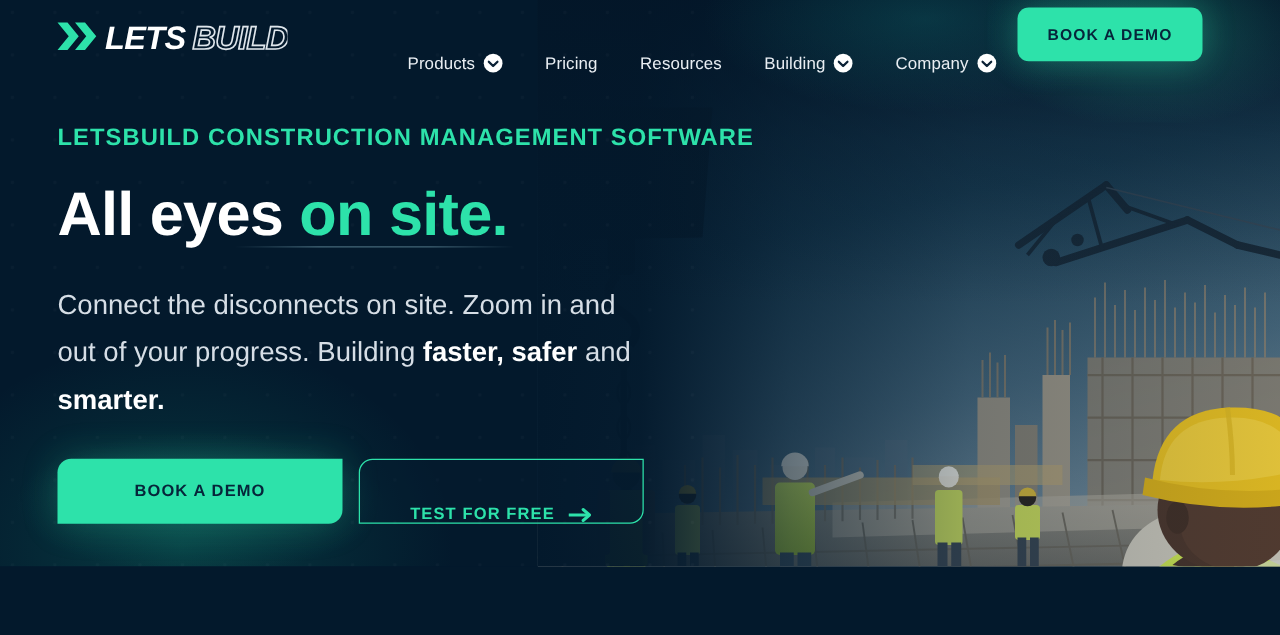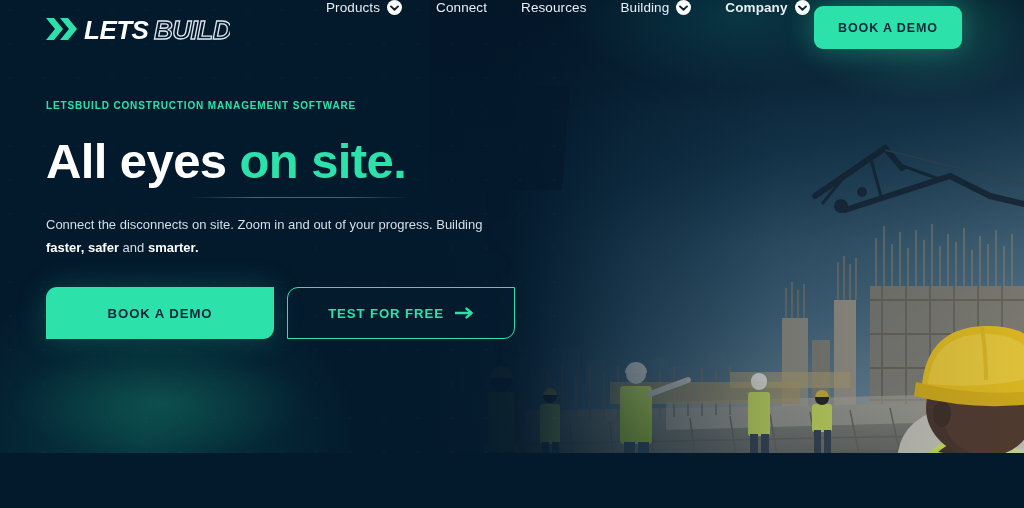--- a/index.html
+++ b/index.html
@@ -62,27 +62,27 @@
   }
 
   
   .header {
     position:absolute; left:0; top:0; width:1024px; height:58px;
     display:flex; align-items:center; z-index:20;
   }
   .logo { position:absolute; left:44px; top:14px; display:flex; align-items:center; height:30px; }
   .logo svg { display:block; }
 
-  .nav { position:absolute; left:326px; top:0; height:58px; display:flex; align-items:flex-start; gap:0; }
+  .nav { position:absolute; left:326px; top:0; height:58px; display:flex; align-items:flex-end; gap:0; }
   .nav-item {
     display:flex; align-items:center; gap:7px;
     color:#e9eef3; font-size:13.5px; letter-spacing:.1px;
     margin-right:34px; cursor:pointer; white-space:nowrap;
   }
-  .nav-item:last-child { margin-right:0;font-weight:bold; }
+  .nav-item:last-child { margin-right:0; }
   .chev-circle {
     width:15px; height:15px; border-radius:50%; background:#ffffff;
     display:inline-flex; align-items:center; justify-content:center; flex:0 0 auto;
   }
   .chev-circle svg { display:block; }
 
   .btn-demo-top {
     position:absolute; left:814px; top:6px; width:148px; height:43px;
     background:#2de2aa; color:#06253a;
     border:none; border-radius:9px 9px 9px 9px;
@@ -90,39 +90,39 @@
     font-size:12.5px; font-weight:bold; letter-spacing:.9px;
     display:flex; align-items:center; justify-content:center;
     cursor:pointer;
     box-shadow:0 0 26px rgba(45,226,170,.30);
   }
 
   
   .hero { position:absolute; left:46px; top:100px; width:560px; z-index:15; }
 
   .eyebrow {
-    color:#2de2aa; font-size:10px; font-weight:bold;
+    color:#2de2aa; font-size:19px; font-weight:bold;
     letter-spacing:.85px; text-transform:uppercase;
     margin-bottom:22px;
   }
 
   .headline {
     font-size:49px; font-weight:bold; line-height:1.17;
     color:#ffffff; letter-spacing:-.6px;
   }
   .headline .hl-green { color:#2de2aa; position:relative; }
   .hl-underline {
     position:absolute; left:188px; top:197px; width:223px; height:1px;
     background:linear-gradient(90deg, rgba(120,170,190,0) 0%, rgba(140,190,205,.48) 30%, rgba(140,190,205,.45) 70%, rgba(120,170,190,0) 100%);
     z-index:16;
   }
 
   .subcopy {
     margin-top:24px;
-    color:#d6dee6; font-size:13px; line-height:1.72;
+    color:#d6dee6; font-size:22px; line-height:1.72;
     max-width:470px; font-weight:normal;
   }
   .subcopy b { color:#ffffff; font-weight:bold; }
 
   
   .ctas { margin-top:28px; display:flex; align-items:center; gap:13px; }
 
   .btn-solid {
     width:228px; height:52px;
     background:#2de2aa; color:#06253a;
@@ -134,21 +134,21 @@
     cursor:pointer;
     box-shadow:0 0 30px rgba(45,226,170,.22);
   }
   .btn-outline {
     width:228px; height:52px;
     background:rgba(6,30,50,.30); color:#2de2aa;
     border:1.6px solid #2de2aa;
     border-radius:11px 0 11px 0;
     font-family:"Liberation Sans", sans-serif;
     font-size:13.2px; font-weight:bold; letter-spacing:.9px;
-    display:flex; align-items:center; justify-content:center; gap:11px;
+    display:flex; align-items:flex-end; justify-content:center; gap:11px;
     cursor:pointer;
   }
   .btn-outline .arrow { display:inline-flex; align-items:center; }
 </style>
 </head>
 <body>
 
 <div class="stage">
 
   <div class="photo">
@@ -429,21 +429,21 @@
       <div class="nav-item">
         <span>Products</span>
         <span class="chev-circle">
           <svg width="9" height="6" viewBox="0 0 9 6" aria-hidden="true">
             <path d="M1 1.4 L4.5 4.8 L8 1.4" stroke="#0c2236" stroke-width="1.9" fill="none" stroke-linecap="round" stroke-linejoin="round"></path>
           </svg>
         </span>
       </div>
 
       <div class="nav-item">
-        <span>Connect</span>
+        <span>Pricing</span>
       </div>
 
       <div class="nav-item">
         <span>Resources</span>
       </div>
 
       <div class="nav-item">
         <span>Building</span>
         <span class="chev-circle">
           <svg width="9" height="6" viewBox="0 0 9 6" aria-hidden="true">

